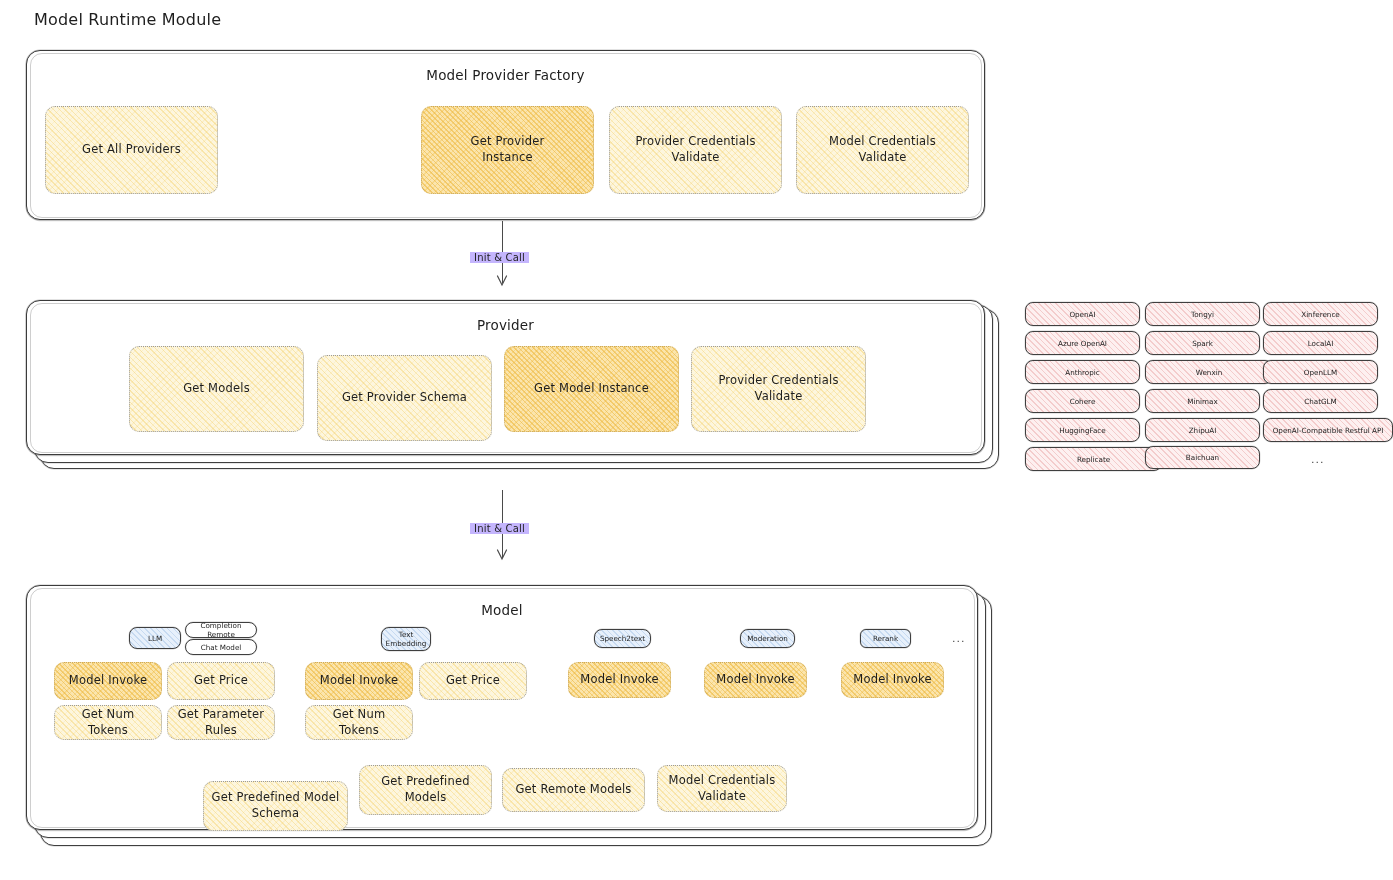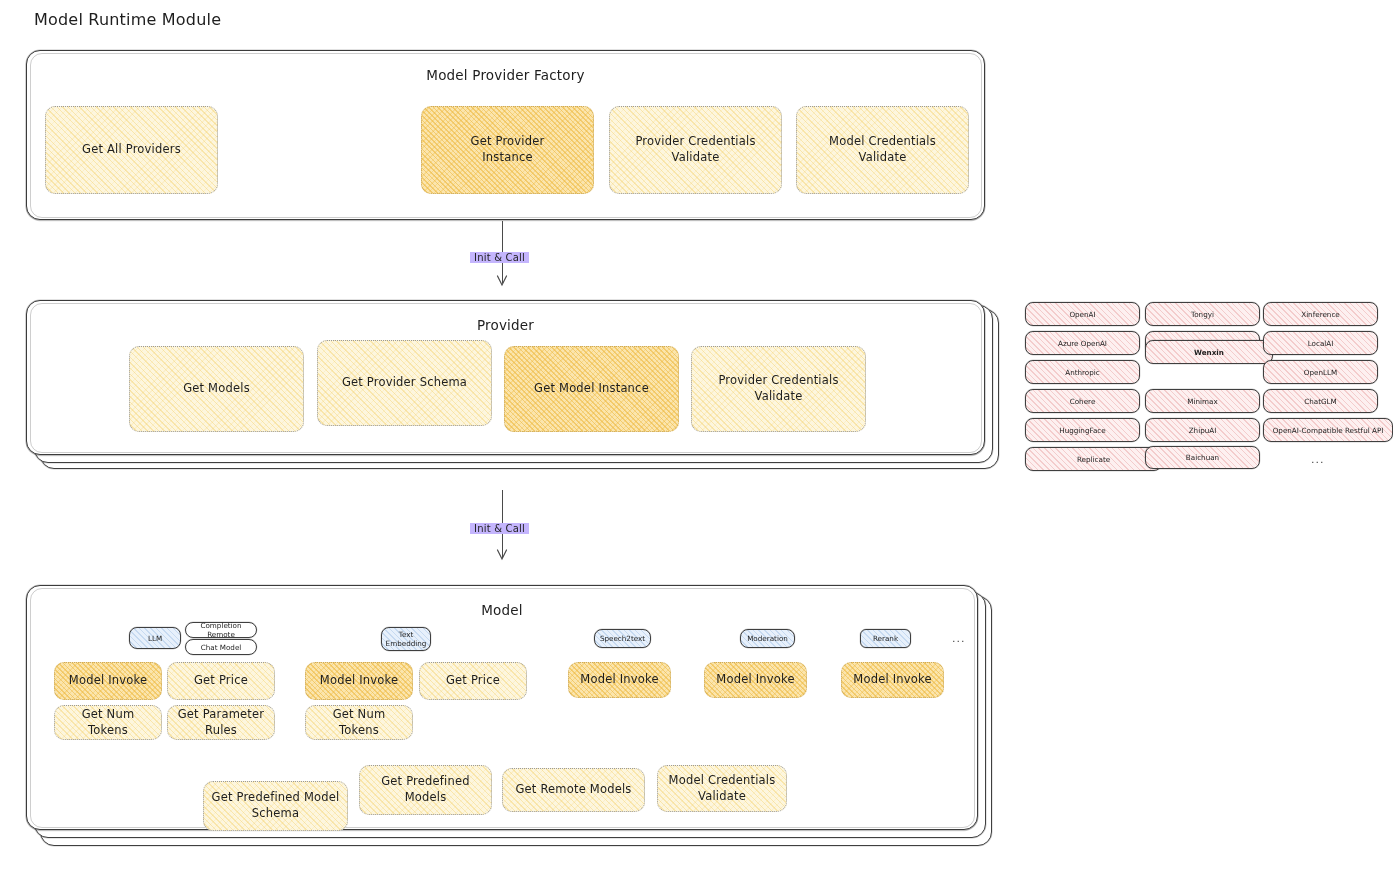--- a/index.html
+++ b/index.html
@@ -157,21 +157,21 @@
 
   <div class="stack-layer" style="left:40px; top:309px; width:959px; height:160px;"></div>
   <div class="stack-layer" style="left:34px; top:305px; width:959px; height:158px;"></div>
   <div class="panel" style="left:26px; top:300px; width:959px; height:155px;">
     <div class="panel-title hand">Provider</div>
   </div>
 
   <div class="box" style="left:129px; top:346px; width:175px; height:86px;">
     <span class="lbl hand">Get Models</span>
   </div>
-  <div class="box" style="left:317px; top:340px; width:175px; height:86px;">
+  <div class="box" style="left:317px; top:355px; width:175px; height:86px;">
     <span class="lbl hand">Get Provider Schema</span>
   </div>
   <div class="box hl" style="left:504px; top:346px; width:175px; height:86px;">
     <span class="lbl hand">Get Model Instance</span>
   </div>
   <div class="box" style="left:691px; top:346px; width:175px; height:86px;">
     <span class="lbl hand">Provider Credentials<br>Validate</span>
   </div>
 
   <div>
@@ -194,21 +194,21 @@
     <div class="chip" style="left:1025px; top:447px; width:137px; height:24px;">
       <span>Replicate</span>
       </div>
 
     <div class="chip" style="left:1145px; top:302px; width:115px; height:24px;">
       <span>Tongyi</span>
       </div>
     <div class="chip" style="left:1145px; top:331px; width:115px; height:24px;">
       <span>Spark</span>
       </div>
-    <div class="chip" style="left:1145px; top:340px; width:128px; height:24px;font-weight:bold;">
+    <div class="chip" style="left:1145px; top:360px; width:128px; height:24px;">
       <span>Wenxin</span>
       </div>
     <div class="chip" style="left:1145px; top:389px; width:115px; height:24px;">
       <span>Minimax</span>
       </div>
     <div class="chip" style="left:1145px; top:418px; width:115px; height:24px;">
       <span>ZhipuAI</span>
       </div>
     <div class="chip" style="left:1145px; top:446px; width:115px; height:23px;">
       <span>Baichuan</span>

